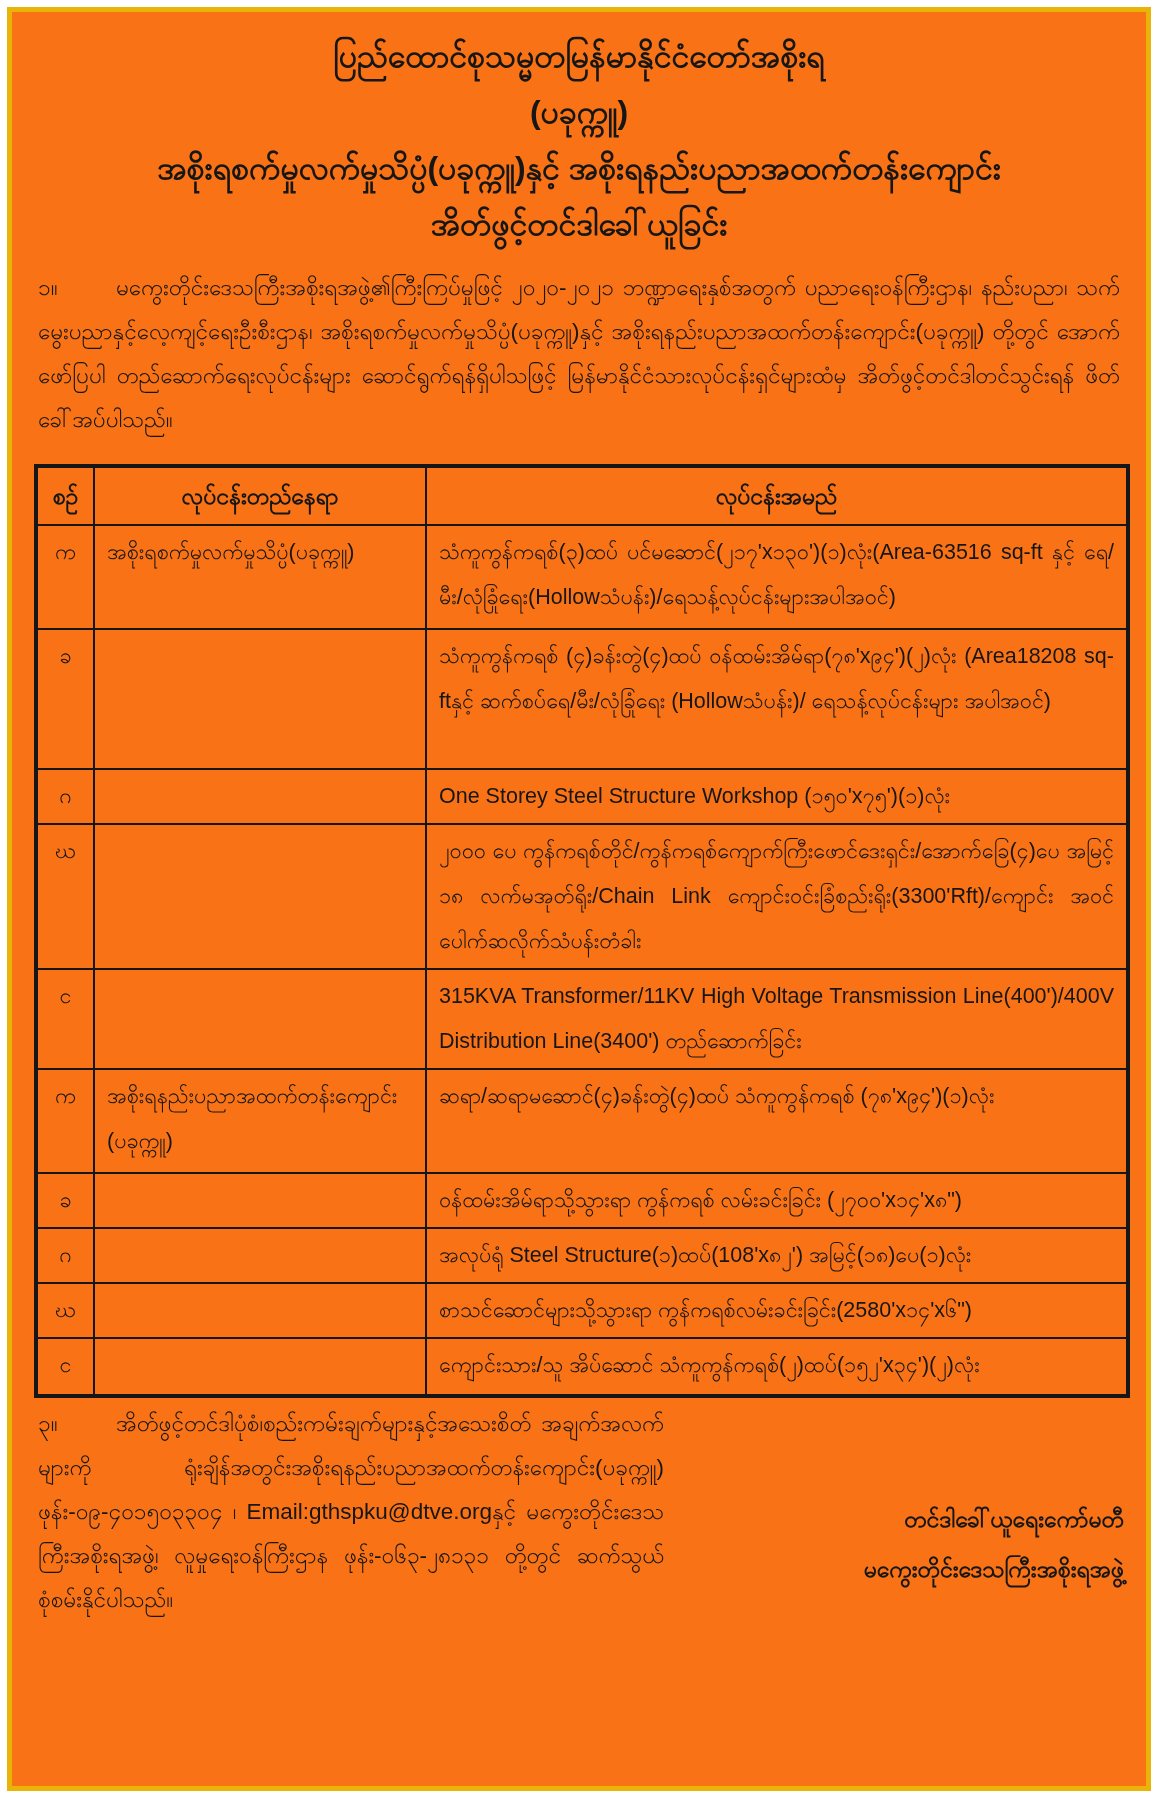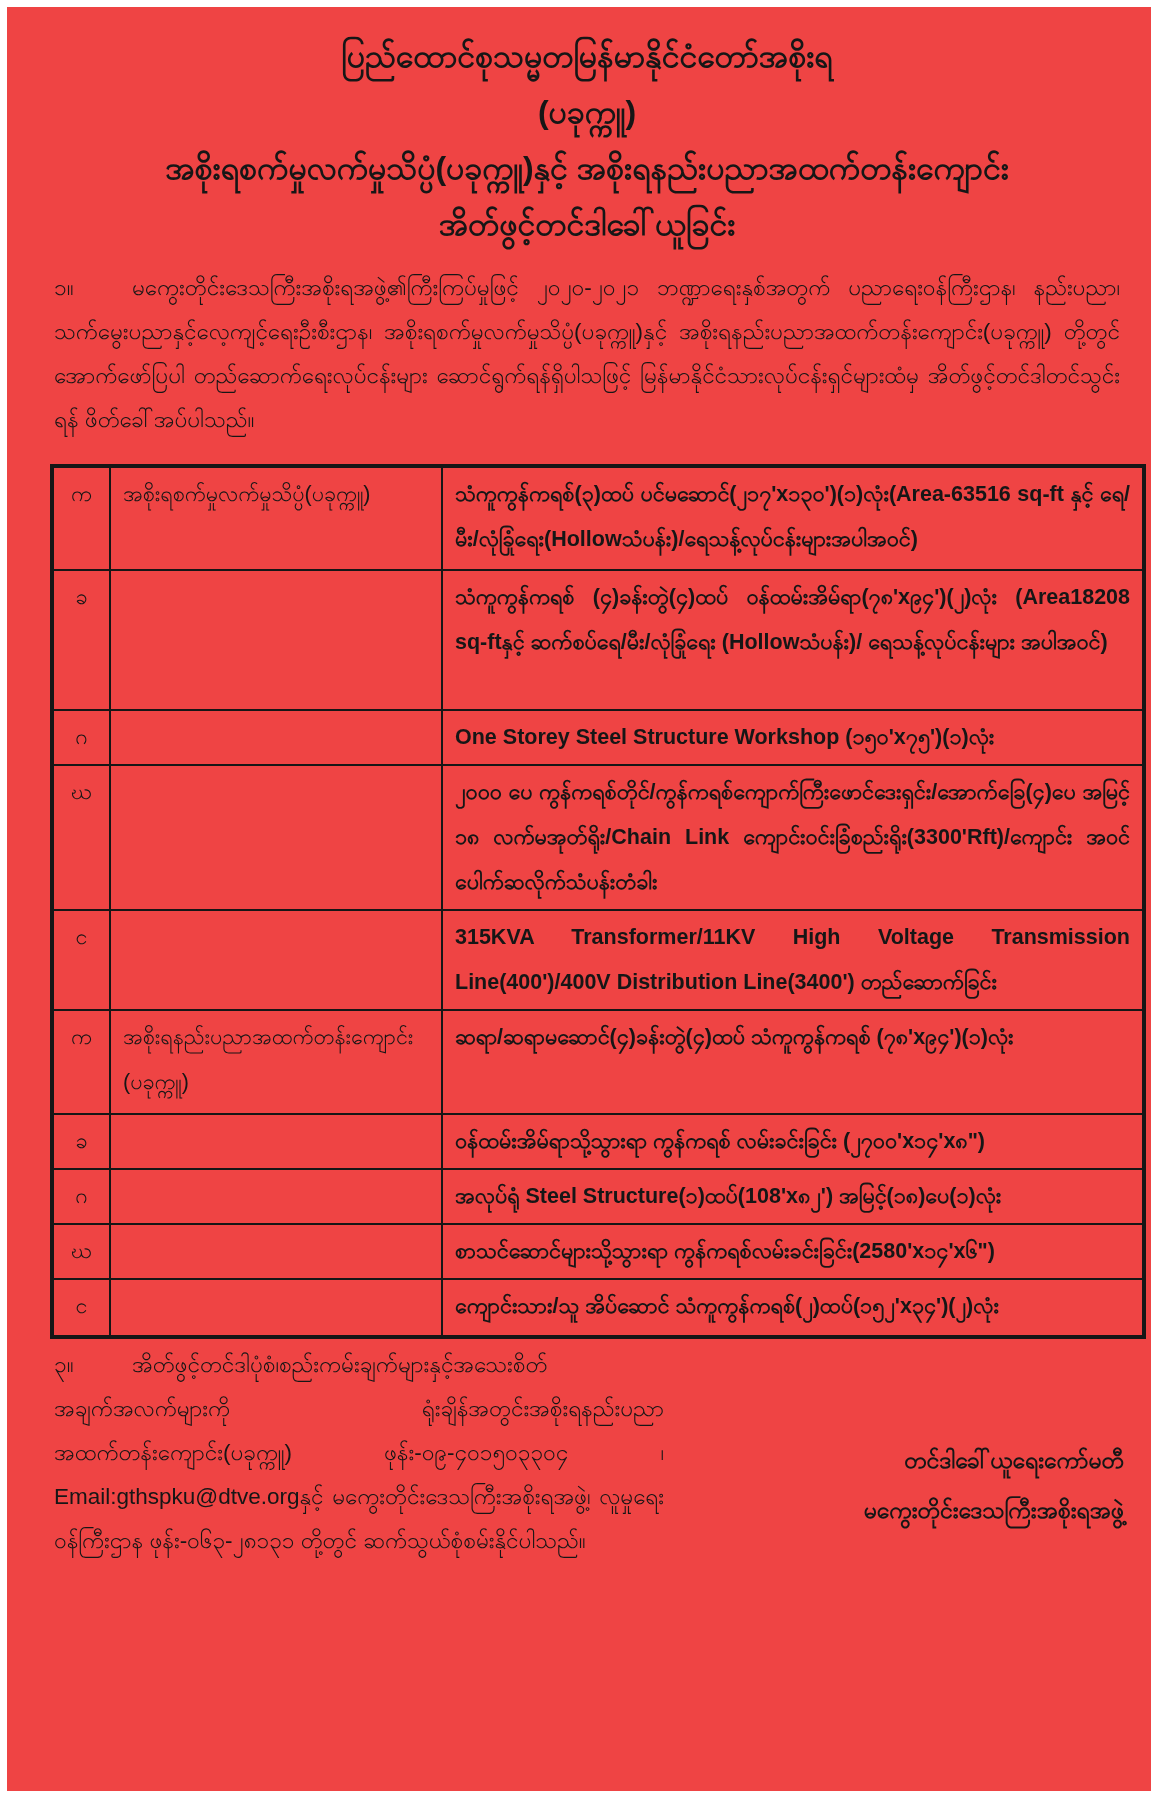--- a/index.html
+++ b/index.html
@@ -4,24 +4,24 @@
 <style>
   html,body{margin:0;padding:0;background:#ffffff;}
   body{
     width:1158px;height:1798px;position:relative;
     font-family:"Liberation Sans","DejaVu Sans",sans-serif;
     color:#161616;
     -webkit-font-smoothing:antialiased;
   }
   .page{
     position:absolute;top:7px;left:7px;right:7px;bottom:7px;
-    border:5px solid #ef4444;
+    border:5px solid #eab308;
     box-sizing:border-box;
-    padding:16px 22px 10px 38px;
-    background:#ef4444;
+    padding:16px 22px 10px 22px;
+    background:#f97316;
     overflow:hidden;
   }
   .title-block{text-align:center;font-weight:bold;}
   .title-line{font-size:32px;line-height:56px;white-space:nowrap;}
   .para{
     font-size:22.5px;line-height:44px;text-align:justify;
     margin:0;padding:0 4px;
   }
   .para1{margin-top:14px;}
   .pnum{display:inline-block;min-width:78px;}
@@ -42,21 +42,21 @@
     overflow:hidden;
   }
   table.tender th{
     font-size:23px;font-weight:bold;text-align:center;
     line-height:50px;padding:3px 6px;
   }
   col.c-no{width:58px;}
   col.c-loc{width:332px;}
   col.c-name{width:702px;}
   td.no-cell{text-align:center;padding-left:4px;padding-right:4px;}
-  td.name-cell{text-align:justify;font-weight:bold;}
+  td.name-cell{text-align:justify;}
   tr.rh64{height:56px;}
   tr.rh104{height:104px;}
   tr.rh140{height:140px;}
   tr.rh54{height:54px;}
   tr.rh144{height:144px;}
   tr.rh92{height:92px;}
   tr.rh44{height:44px;}
   tr.rh40{height:40px;}
   tr.rh46{height:46px;}
   tr.rh58{height:58px;}
@@ -88,20 +88,25 @@
     <span class="pnum">၁။</span><span>မကွေးတိုင်းဒေသကြီးအစိုးရအဖွဲ့၏ကြီးကြပ်မှုဖြင့် ၂၀၂၀-၂၀၂၁ ဘဏ္ဍာရေးနှစ်အတွက် ပညာရေးဝန်ကြီးဌာန၊ နည်းပညာ၊ သက်မွေးပညာနှင့်လေ့ကျင့်ရေးဦးစီးဌာန၊ အစိုးရစက်မှုလက်မှုသိပ္ပံ(ပခုက္ကူ)နှင့် အစိုးရနည်းပညာအထက်တန်းကျောင်း(ပခုက္ကူ) တို့တွင် အောက်ဖော်ပြပါ တည်ဆောက်ရေးလုပ်ငန်းများ ဆောင်ရွက်ရန်ရှိပါသဖြင့် မြန်မာနိုင်ငံသားလုပ်ငန်းရှင်များထံမှ အိတ်ဖွင့်တင်ဒါတင်သွင်းရန် ဖိတ်ခေါ်အပ်ပါသည်။</span>
   </p>
 
   <table class="tender">
     <colgroup>
         <col class="c-no">
         <col class="c-loc">
         <col class="c-name">
       </colgroup>
     <tbody>
+        <tr class="rh64">
+      <th>စဉ်</th>
+      <th>လုပ်ငန်းတည်နေရာ</th>
+      <th>လုပ်ငန်းအမည်</th>
+    </tr>
     <tr class="rh104">
       <td class="no-cell">က</td>
       <td>အစိုးရစက်မှုလက်မှုသိပ္ပံ(ပခုက္ကူ)</td>
       <td class="name-cell">သံကူကွန်ကရစ်(၃)ထပ် ပင်မဆောင်(၂၁၇'x၁၃၀')(၁)လုံး(Area-63516 sq-ft နှင့် ရေ/မီး/လုံခြုံရေး(Hollowသံပန်း)/ရေသန့်လုပ်ငန်းများအပါအဝင်)</td>
     </tr>
     <tr class="rh140">
       <td class="no-cell">ခ</td>
       <td></td>
       <td class="name-cell">သံကူကွန်ကရစ် (၄)ခန်းတွဲ(၄)ထပ် ဝန်ထမ်းအိမ်ရာ(၇၈'x၉၄')(၂)လုံး (Area18208 sq-ftနှင့် ဆက်စပ်ရေ/မီး/လုံခြုံရေး (Hollowသံပန်း)/ ရေသန့်လုပ်ငန်းများ အပါအဝင်)</td>
     </tr>

